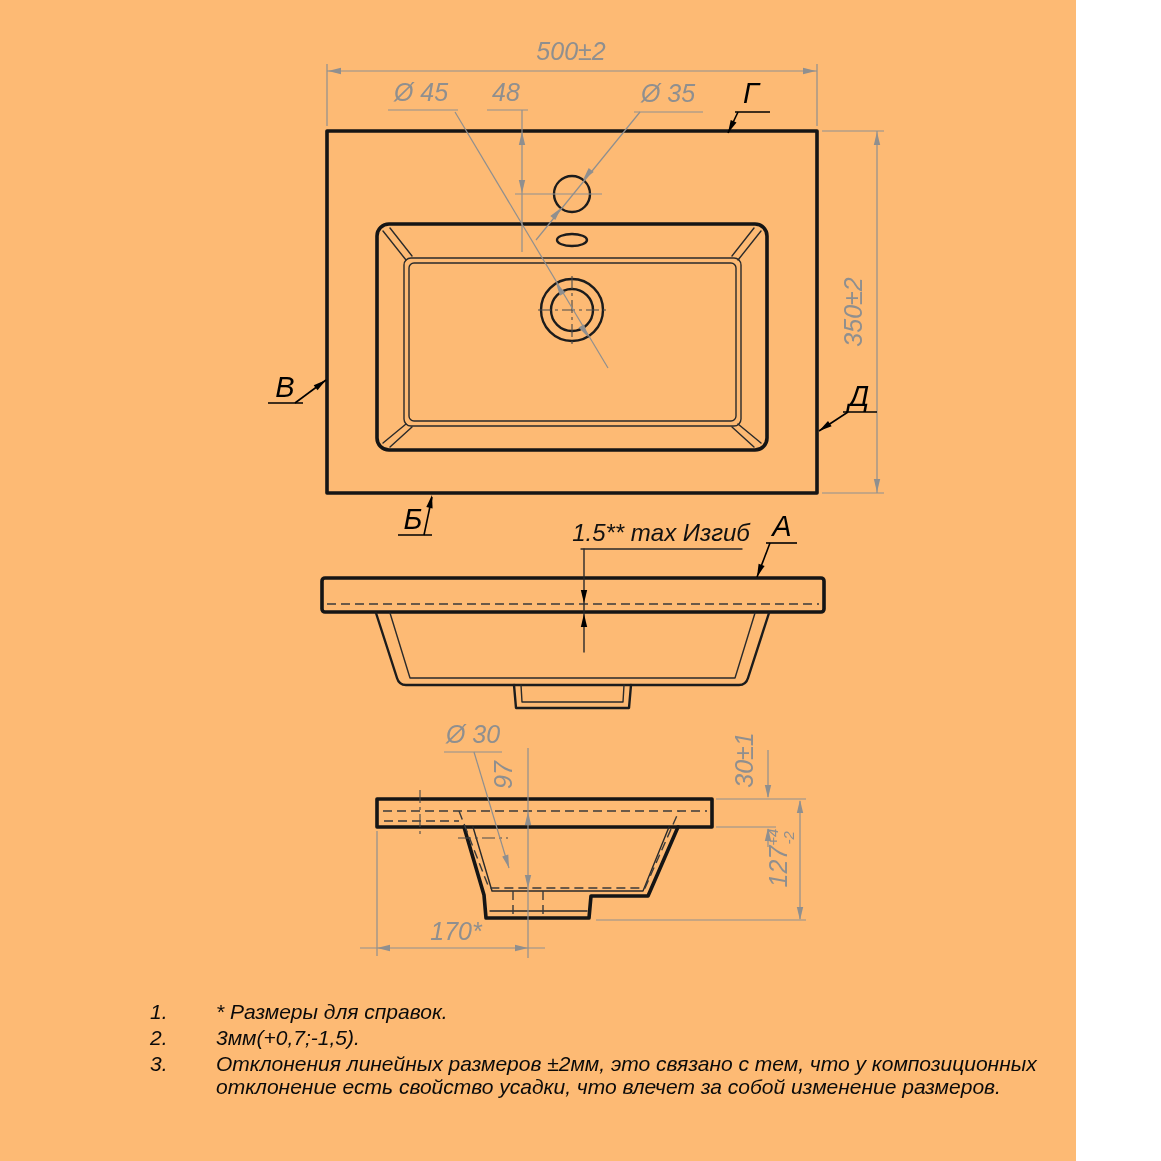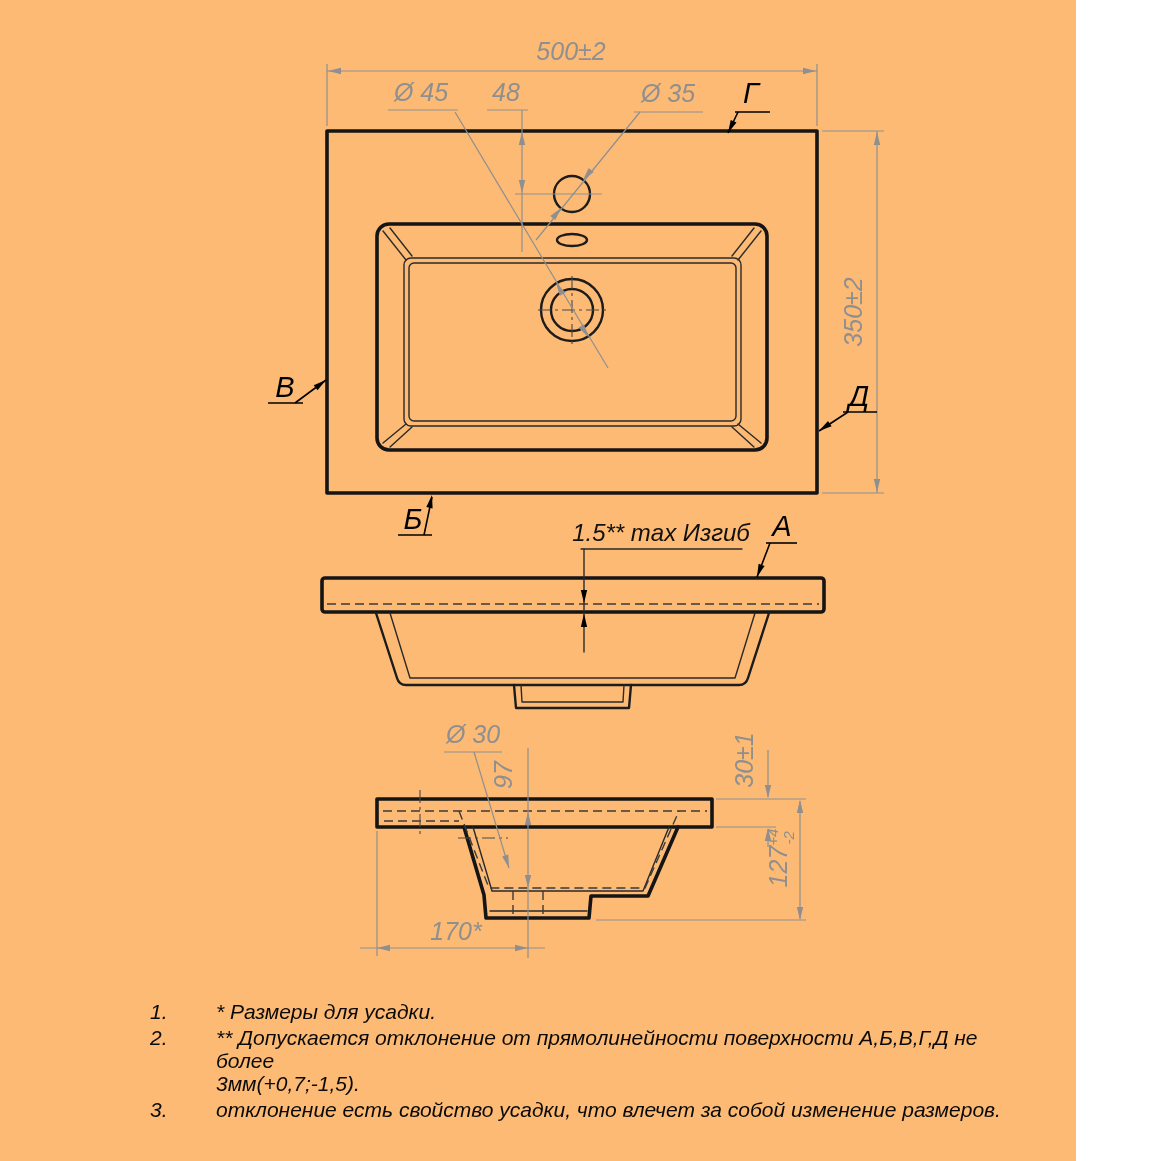--- a/index.html
+++ b/index.html
@@ -211,29 +211,29 @@
       <polygon points="377,948 390,944.8 390,951.2" class="dim-arrow"></polygon>
       <polygon points="528,948 515,944.8 515,951.2" class="dim-arrow"></polygon>
       <text x="456" y="940" text-anchor="middle" class="dim-txt">170*</text>
     </g>
   </g>
 </svg>
 
   <div class="notes">
     <div class="note-row">
       <div class="note-num">1.</div>
-      <div class="note-text">*  Размеры для усадки.</div>
+      <div class="note-text">*  Размеры для справок.</div>
     </div>
     <div class="note-row">
       <div class="note-num">2.</div>
       <div class="note-text">
-        <div>**  Допускается отклонение от прямолинейности поверхности А,Б,В,Г,Д не более</div>
         <div>3мм(+0,7;-1,5).</div>
       </div>
     </div>
     <div class="note-row">
       <div class="note-num">3.</div>
       <div class="note-text">
+        <div>Отклонения линейных размеров ±2мм, это связано с тем, что у композиционных</div>
         <div>отклонение есть свойство усадки, что влечет за собой изменение размеров.</div>
       </div>
     </div>
   </div>
 </div>
 
 </body></html>

